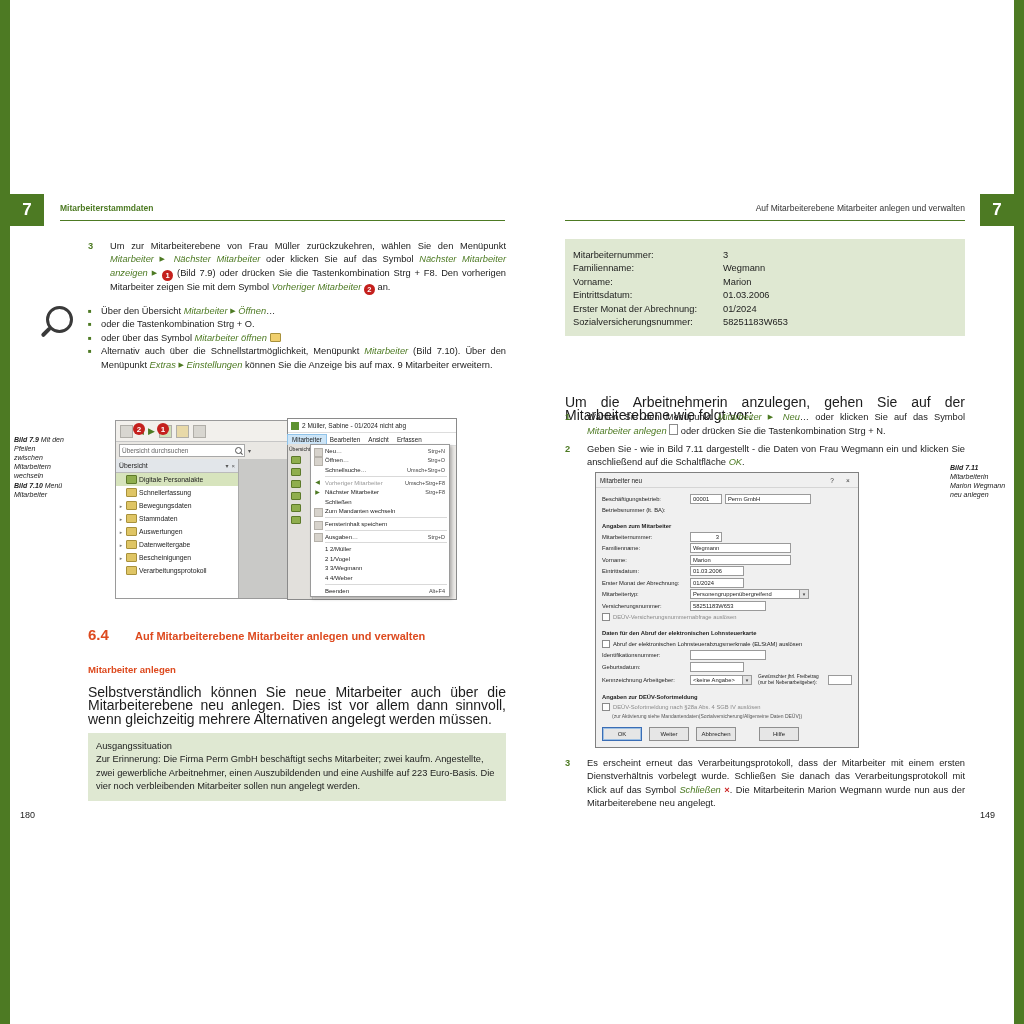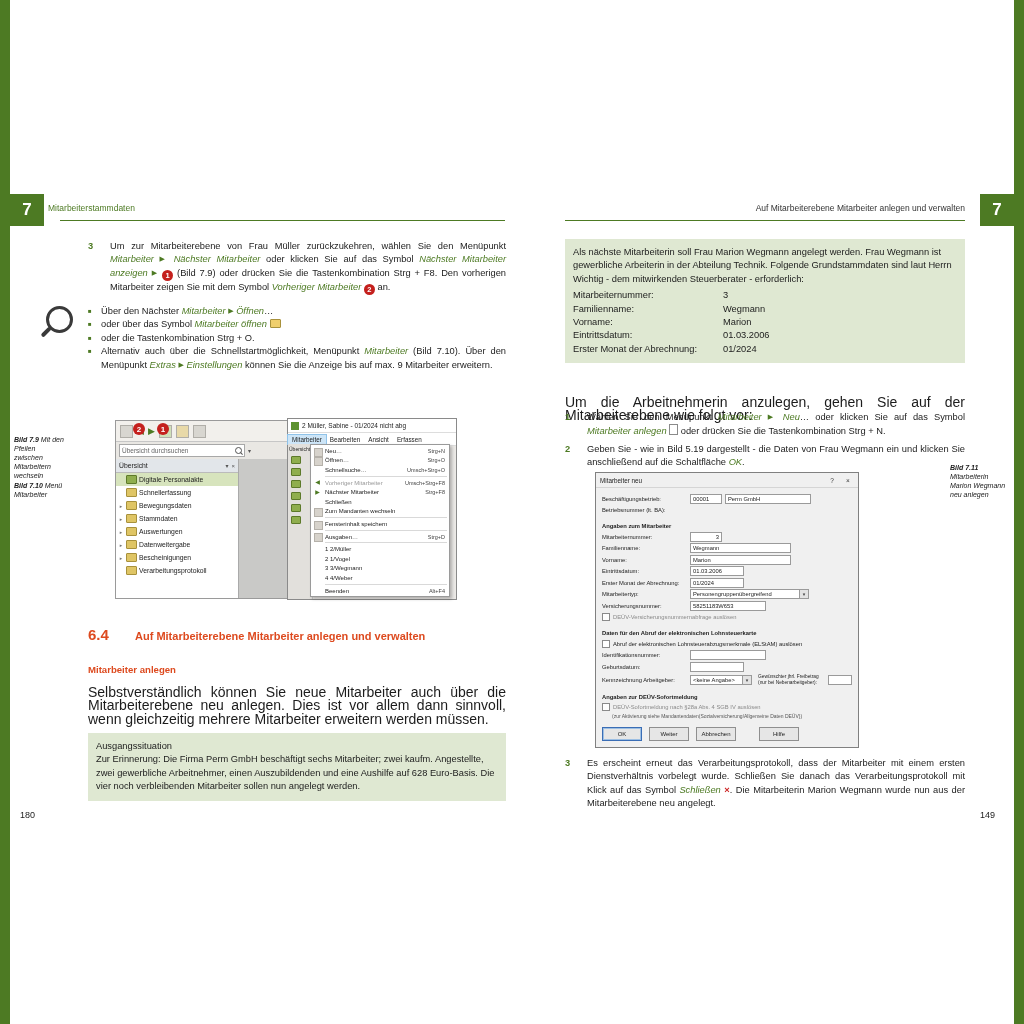--- a/index.html
+++ b/index.html
@@ -5,21 +5,21 @@
   html,body{margin:0;padding:0}
   body{width:1024px;height:1024px;position:relative;background:#fff;overflow:hidden;
        font-family:"Liberation Sans","DejaVu Sans",sans-serif;color:#1c1c1c}
   
   .edge{position:absolute;top:0;bottom:0;width:10px;background:var(--green,#4d7a23)}
   .edge.left{left:0}.edge.right{right:0}
   .chaptab{position:absolute;top:194px;width:34px;height:32px;background:var(--green,#4d7a23);
            color:#fff;font-size:17px;font-weight:bold;display:flex;align-items:center;justify-content:center}
   .tabL{left:10px}.tabR{left:980px}
   .runhead{position:absolute;top:203px;font-size:8.5px}
-  .runL{left:48px;color:var(--green,#4d7a23);font-weight:normal}
+  .runL{left:60px;color:var(--green,#4d7a23);font-weight:bold}
   .runR{left:565px;width:400px;text-align:right;color:#333}
   .rule{position:absolute;top:220px;height:1px;background:var(--green,#4d7a23)}
   .ruleL{left:60px;width:445px}.ruleR{left:565px;width:400px}
   .pnum{position:absolute;top:810px;font-size:9px;color:#222}
   .pnumL{left:20px}.pnumR{left:980px}
   
   .step{position:absolute;display:flex;font-size:9.3px;line-height:13.4px}
   .step .num{width:22px;flex:none;color:var(--green,#4d7a23);font-weight:bold}
   .step .txt{flex:1;text-align:justify}
   .seg-plain{}
@@ -153,29 +153,29 @@
   <div class="step" style="left:88px;top:240px;width:418px">
     <span class="num">3</span>
     <div class="txt"><span class="seg-plain">Um zur Mitarbeiterebene von Frau Müller zurückzukehren, wählen Sie den Menüpunkt </span><span class="seg-term">Mitarbeiter</span><span class="seg-plain"> </span><span class="seg-tri">▶</span><span class="seg-plain"> </span><span class="seg-term">Nächster Mitarbeiter</span><span class="seg-plain"> oder klicken Sie auf das Symbol </span><span class="seg-term">Nächster Mitarbeiter anzeigen</span><span class="seg-plain"> </span><span class="seg-tri">▶</span><span class="seg-plain"> </span><span class="seg-badge">1</span><span class="seg-plain"> (Bild 7.9) oder drücken Sie die Tastenkombination Strg + F8. Den vorherigen Mitarbeiter zeigen Sie mit dem Symbol </span><span class="seg-term">Vorheriger Mitarbeiter</span><span class="seg-plain"> </span><span class="seg-badge">2</span><span class="seg-plain"> an.</span></div>
   </div>
 
   <div class="mag"></div>
 
   <div class="altblock">
     <div class="bullet">
         <span class="bmark"></span>
-        <div class="txt"><span class="seg-plain">Über den Nächster </span><span class="seg-term">Mitarbeiter</span><span class="seg-plain"> </span><span class="seg-tri">▶</span><span class="seg-plain"> </span><span class="seg-term">Öffnen</span><span class="seg-plain">…</span></div>
+        <div class="txt"><span class="seg-plain">Über den Übersicht </span><span class="seg-term">Mitarbeiter</span><span class="seg-plain"> </span><span class="seg-tri">▶</span><span class="seg-plain"> </span><span class="seg-term">Öffnen</span><span class="seg-plain">…</span></div>
+      </div>
+    <div class="bullet">
+        <span class="bmark"></span>
+        <div class="txt"><span class="seg-plain">oder die Tastenkombination Strg + O.</span></div>
       </div>
     <div class="bullet">
         <span class="bmark"></span>
         <div class="txt"><span class="seg-plain">oder über das Symbol </span><span class="seg-term">Mitarbeiter öffnen</span><span class="seg-plain"> </span><span class="seg-openicon"></span></div>
-      </div>
-    <div class="bullet">
-        <span class="bmark"></span>
-        <div class="txt"><span class="seg-plain">oder die Tastenkombination Strg + O.</span></div>
       </div>
     <div class="bullet">
         <span class="bmark"></span>
         <div class="txt"><span class="seg-plain">Alternativ auch über die Schnellstartmöglichkeit, Menüpunkt </span><span class="seg-term">Mitarbeiter</span><span class="seg-plain"> (Bild 7.10). Über den Menüpunkt </span><span class="seg-term">Extras</span><span class="seg-plain"> </span><span class="seg-tri">▶</span><span class="seg-plain"> </span><span class="seg-term">Einstellungen</span><span class="seg-plain"> können Sie die Anzeige bis auf max. 9 Mitarbeiter erweitern.</span></div>
       </div>
   </div>
 
   <div class="mnote mnote1">
     <span class="mnlabel">Bild 7.9</span>
     <span>Mit den Pfeilen zwischen Mitarbeitern wechseln</span>
@@ -337,62 +337,65 @@
           <span class="sc">Alt+F4</span>
         </div>
     </div>
   </div>
 
   <div class="sec73">
     <span class="secnum">6.4</span>
     <span class="sectitle">Auf Mitarbeiterebene Mitarbeiter anlegen und verwalten</span>
   </div>
   <div class="subhead">Mitarbeiter anlegen</div>
-  <div class="para paraL">Selbstverständlich können Sie neue Mitarbeiter auch über die Mitarbeiterebene neu anlegen. Dies ist vor allem dann sinnvoll, wenn gleichzeitig mehrere Mitarbeiter erweitern werden müssen.</div>
+  <div class="para paraL">Selbstverständlich können Sie neue Mitarbeiter auch über die Mitarbeiterebene neu anlegen. Dies ist vor allem dann sinnvoll, wenn gleichzeitig mehrere Alternativen angelegt werden müssen.</div>
   <div class="infobox boxL">
     <div class="boxtitle">Ausgangssituation</div>
-    <div>Zur Erinnerung: Die Firma Perm GmbH beschäftigt sechs Mitarbeiter; zwei kaufm. Angestellte, zwei gewerbliche Arbeitnehmer, einen Auszubildenden und eine Aushilfe auf 628 Euro-Basis. Die vier noch verbleibenden Mitarbeiter sollen nun angelegt werden.</div>
+    <div>Zur Erinnerung: Die Firma Perm GmbH beschäftigt sechs Mitarbeiter; zwei kaufm. Angestellte, zwei gewerbliche Arbeitnehmer, einen Auszubildenden und eine Aushilfe auf 223 Euro-Basis. Die vier noch verbleibenden Mitarbeiter sollen nun angelegt werden.</div>
   </div>
   <div class="pnum pnumL">180</div>
 
   <div class="infobox boxR">
-    <div>Als nächste Mitarbeiterin soll Frau Marion Wegmann angelegt werden. Frau Wegmann ist gewerbliche Arbeiterin in der Abteilung Technik. Folgende Grundstammdaten sind laut Herrn Wichtig - dem mitwirkenden Steuerberater - erforderlich:</div>
     <div class="taskrows">
       <div class="trow">
           <span class="tlab">Mitarbeiternummer:</span>
           <span>3</span>
         </div>
       <div class="trow">
           <span class="tlab">Familienname:</span>
           <span>Wegmann</span>
         </div>
       <div class="trow">
           <span class="tlab">Vorname:</span>
           <span>Marion</span>
         </div>
       <div class="trow">
           <span class="tlab">Eintrittsdatum:</span>
           <span>01.03.2006</span>
         </div>
       <div class="trow">
           <span class="tlab">Erster Monat der Abrechnung:</span>
           <span>01/2024</span>
+        </div>
+      <div class="trow">
+          <span class="tlab">Sozialversicherungsnummer:</span>
+          <span>58251183W653</span>
         </div>
     </div>
   </div>
 
   <div class="para paraR">Um die Arbeitnehmerin anzulegen, gehen Sie auf der Mitarbeiterebene wie folgt vor:</div>
 
   <div class="step" style="left:565px;top:411px;width:400px">
     <span class="num">1</span>
     <div class="txt"><span class="seg-plain">Wählen Sie den Menüpunkt </span><span class="seg-term">Mitarbeiter</span><span class="seg-plain"> </span><span class="seg-tri">▶</span><span class="seg-plain"> </span><span class="seg-term">Neu</span><span class="seg-plain">… oder klicken Sie auf das Symbol </span><span class="seg-term">Mitarbeiter anlegen</span><span class="seg-plain"> </span><span class="seg-newicon"></span><span class="seg-plain"> oder drücken Sie die Tastenkombination Strg + N.</span></div>
   </div>
   <div class="step" style="left:565px;top:443px;width:400px">
     <span class="num">2</span>
-    <div class="txt"><span class="seg-plain">Geben Sie - wie in Bild 5.19 dargestellt - die Daten von Frau Wegmann ein und klicken Sie anschließend auf die Schaltfläche </span><span class="seg-term">OK</span><span class="seg-plain">.</span></div>
+    <div class="txt"><span class="seg-plain">Geben Sie - wie in Bild 7.11 dargestellt - die Daten von Frau Wegmann ein und klicken Sie anschließend auf die Schaltfläche </span><span class="seg-term">OK</span><span class="seg-plain">.</span></div>
   </div>
 
   <div class="dlg">
     <div class="dlg-title">
       <span>Mitarbeiter neu</span>
       <span class="dlg-sp"></span>
       <span class="dlg-tb">?</span>
       <span class="dlg-tb">×</span>
     </div>
     <div class="dlg-body">

